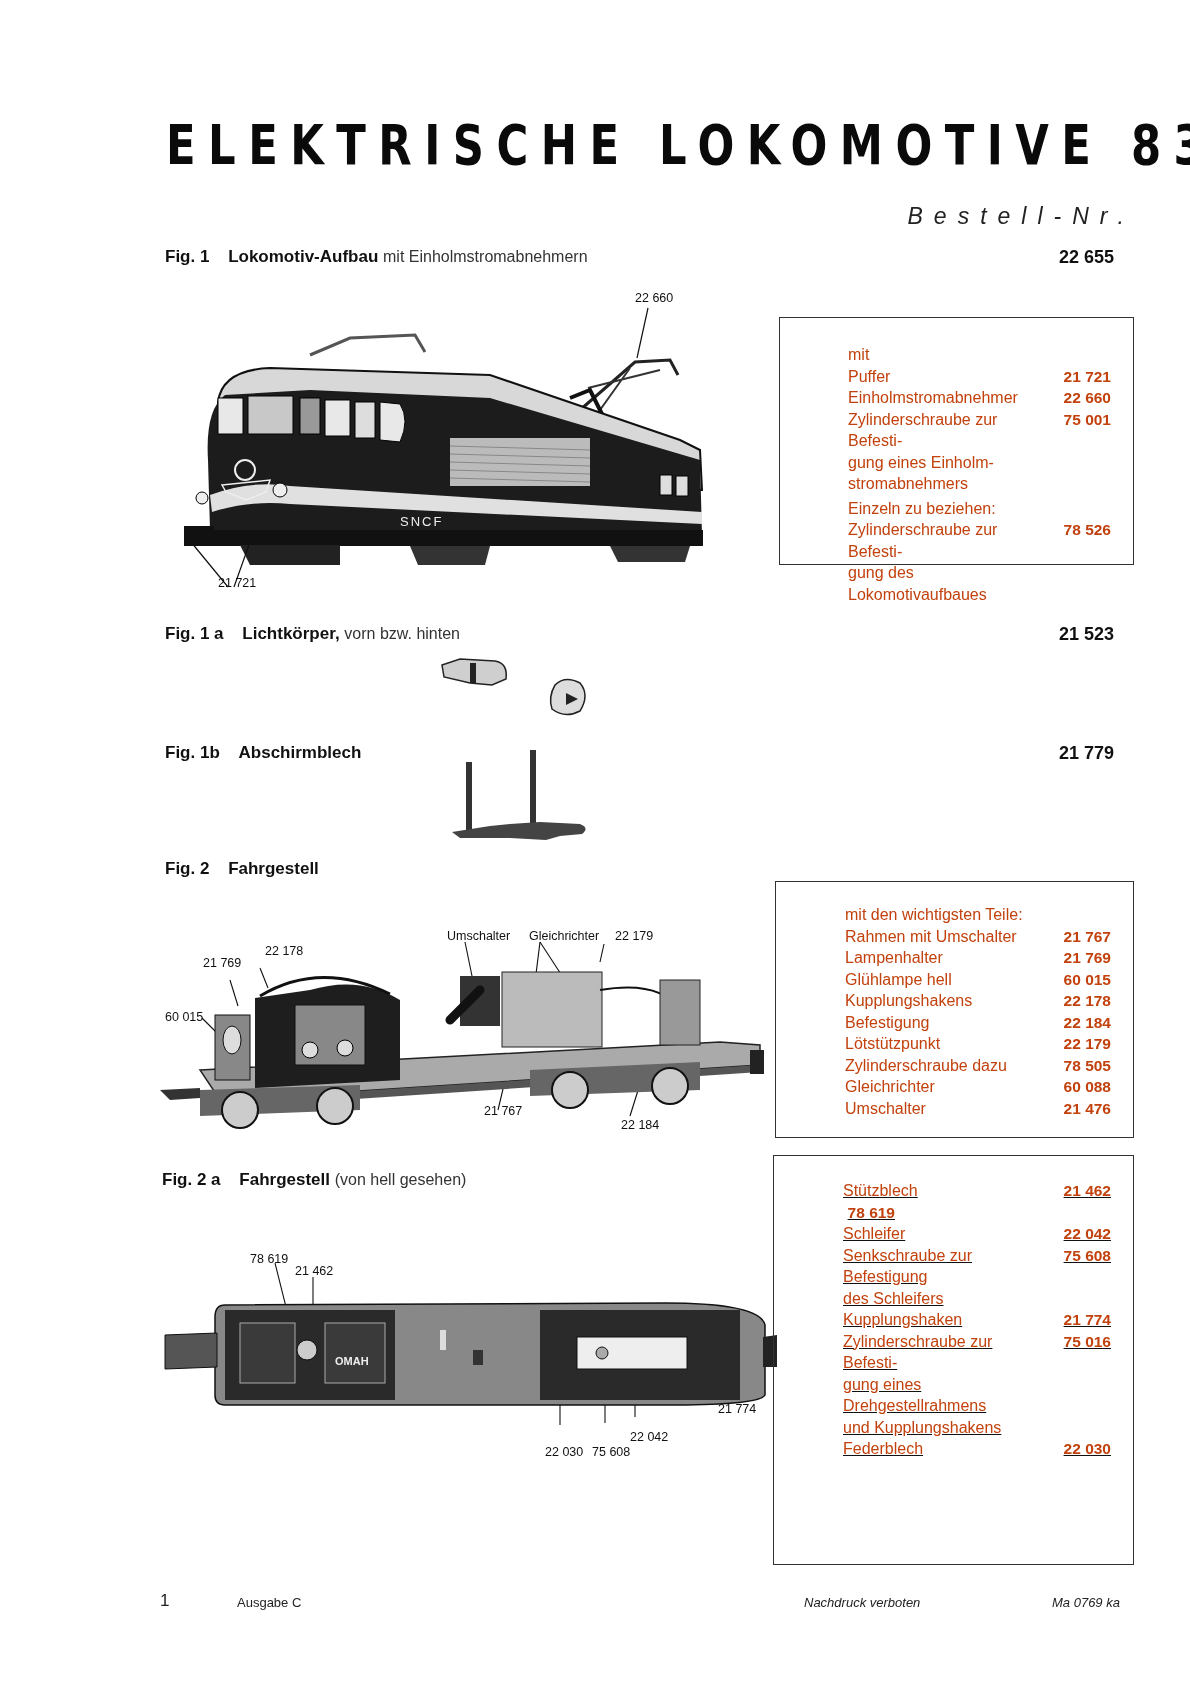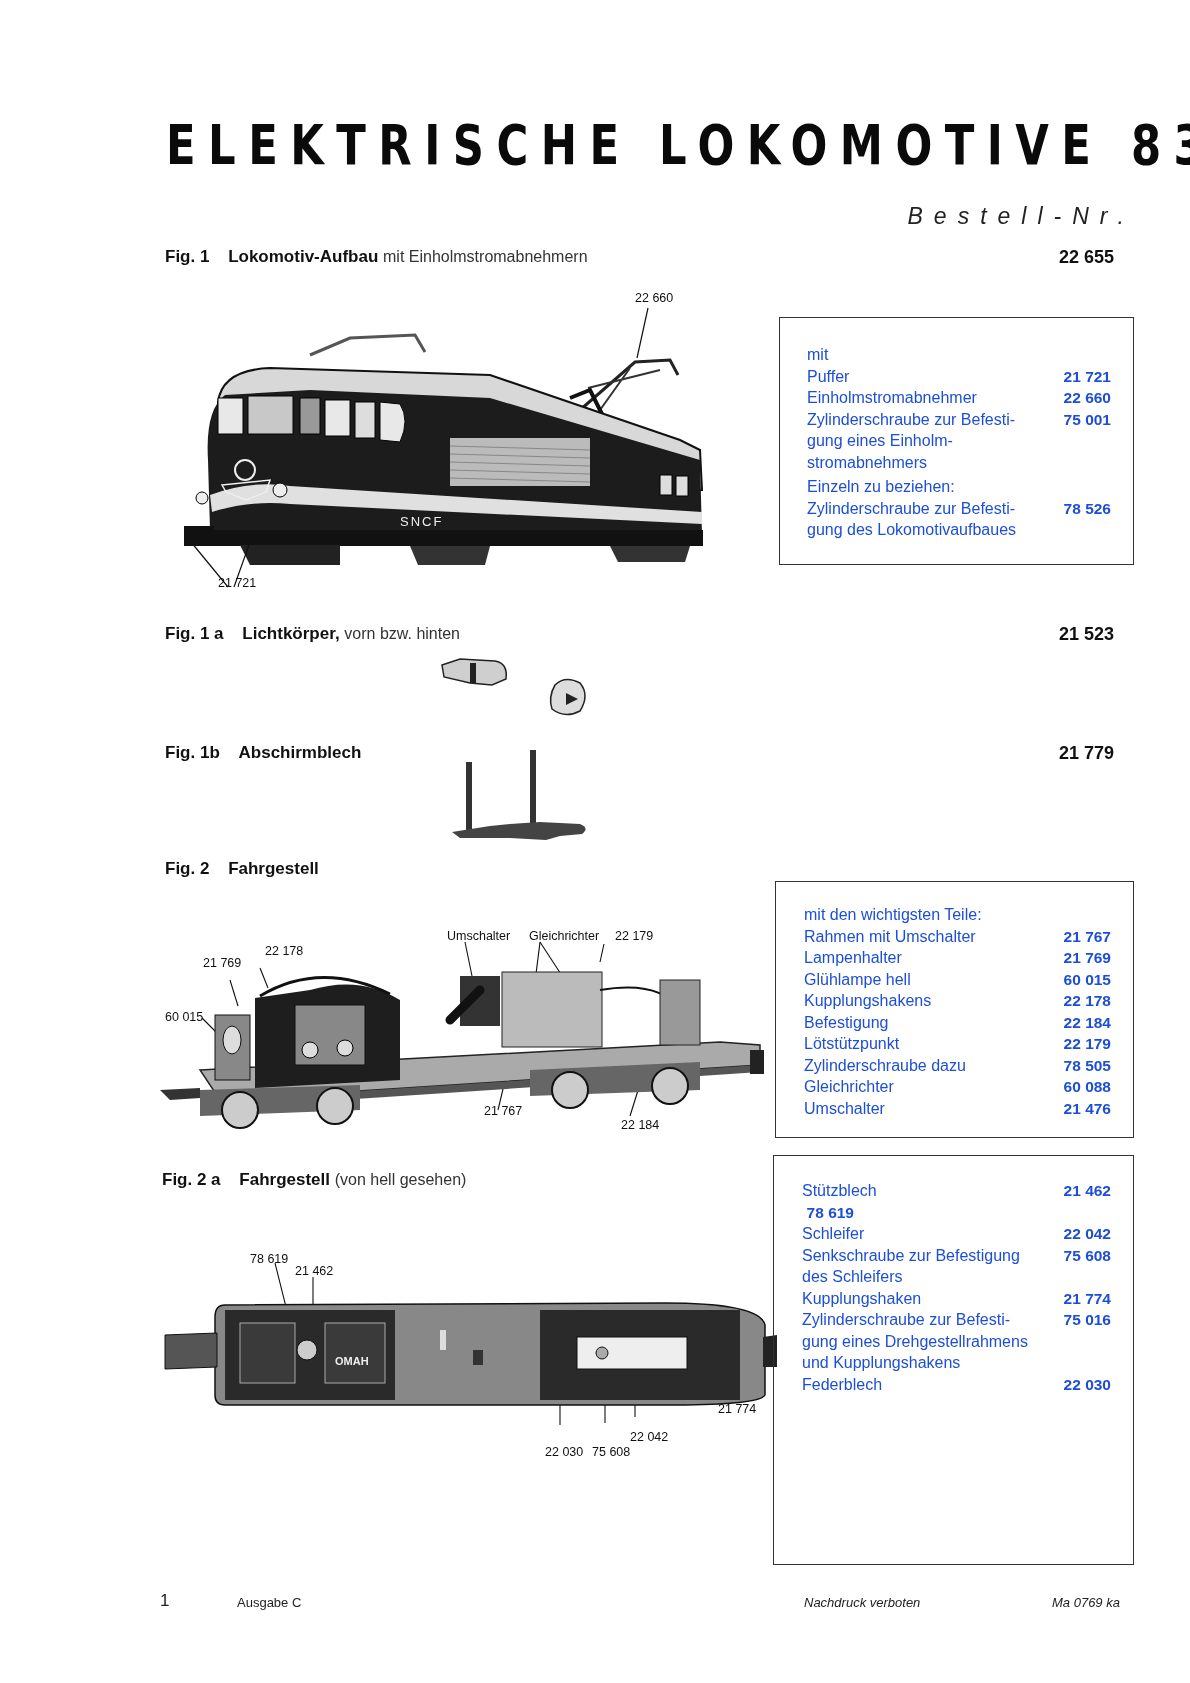--- a/index.html
+++ b/index.html
@@ -11,21 +11,21 @@
          transform:scaleX(0.86);transform-origin:left top;color:#0a0a0a;}
   .bestell{right:55px;top:203px;font-style:italic;font-size:23px;letter-spacing:11px;
            font-family:"Liberation Sans",sans-serif;color:#222;}
   .fig{font-family:"Liberation Sans",sans-serif;font-size:17px;white-space:nowrap;}
   .fig b{font-weight:bold;}
   .fig .num{margin-right:14px;}
   .fig .light{font-weight:normal;color:#333;font-size:16px;}
   .ordnr{font-family:"Liberation Sans",sans-serif;font-weight:bold;font-size:18px;
          right:76px;text-align:right;white-space:nowrap;}
   .box{border:1.5px solid #333;box-sizing:border-box;}
-  .plist{font-family:"Liberation Sans",sans-serif;font-size:16px;line-height:21.5px;color:#1d4ed8;}
+  .plist{font-family:"Liberation Sans",sans-serif;font-size:16px;line-height:21.5px;color:#c2410c;margin-left:41px;}
   .prow{display:flex;justify-content:space-between;align-items:flex-start;}
   .prow .lbl{flex:1;padding-right:14px;}
   .prow .nr{font-weight:bold;white-space:nowrap;min-width:52px;text-align:right;font-size:15.5px;}
   .note{font-family:"Liberation Sans",sans-serif;font-size:16px;line-height:21.5px;text-align:justify;margin-top:5px;}
   .callout{font-family:"Liberation Sans Narrow","Liberation Sans",sans-serif;font-size:12.5px;color:#111;white-space:nowrap;}
   .footer{font-family:"Liberation Sans",sans-serif;font-size:13px;color:#222;white-space:nowrap;}
   svg{position:absolute;overflow:visible;}
 </style>
 </head>
 <body>
@@ -279,21 +279,21 @@
     <path d="M598 82 L612 80 L612 112 L598 112 Z" fill="#222"></path>
   </svg>
 </div>
 <div class="abs callout" style="left:250px;top:1252px;">78 619</div>
 <div class="abs callout" style="left:295px;top:1264px;">21 462</div>
 <div class="abs callout" style="left:718px;top:1402px;">21 774</div>
 <div class="abs callout" style="left:630px;top:1430px;">22 042</div>
 <div class="abs callout" style="left:545px;top:1445px;">22 030</div>
 <div class="abs callout" style="left:592px;top:1445px;">75 608</div>
 
-<div class="abs box" style="left:773px;top:1155px;width:361px;height:410px;padding:24px 22px 0 28px;">
+<div class="abs box" style="left:773px;top:1155px;width:361px;height:410px;padding:24px 22px 0 28px;text-decoration:underline;">
   <div class="plist">
     <div class="prow">
         <span class="lbl">Stützblech</span>
         <span class="nr">21 462</span>
       </div>
     <div class="prow">
         <span class="nr">78 619</span>
       </div>
     <div class="prow">
         <span class="lbl">Schleifer</span>

